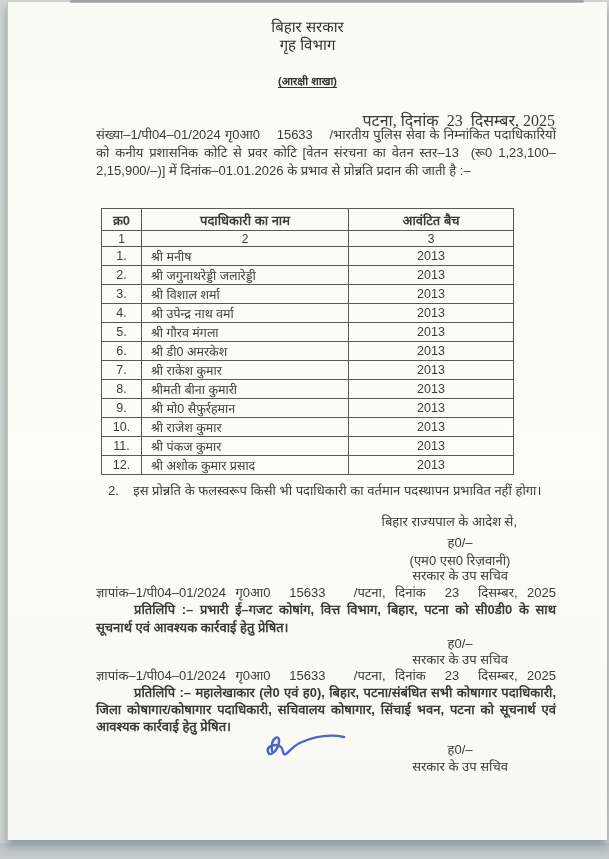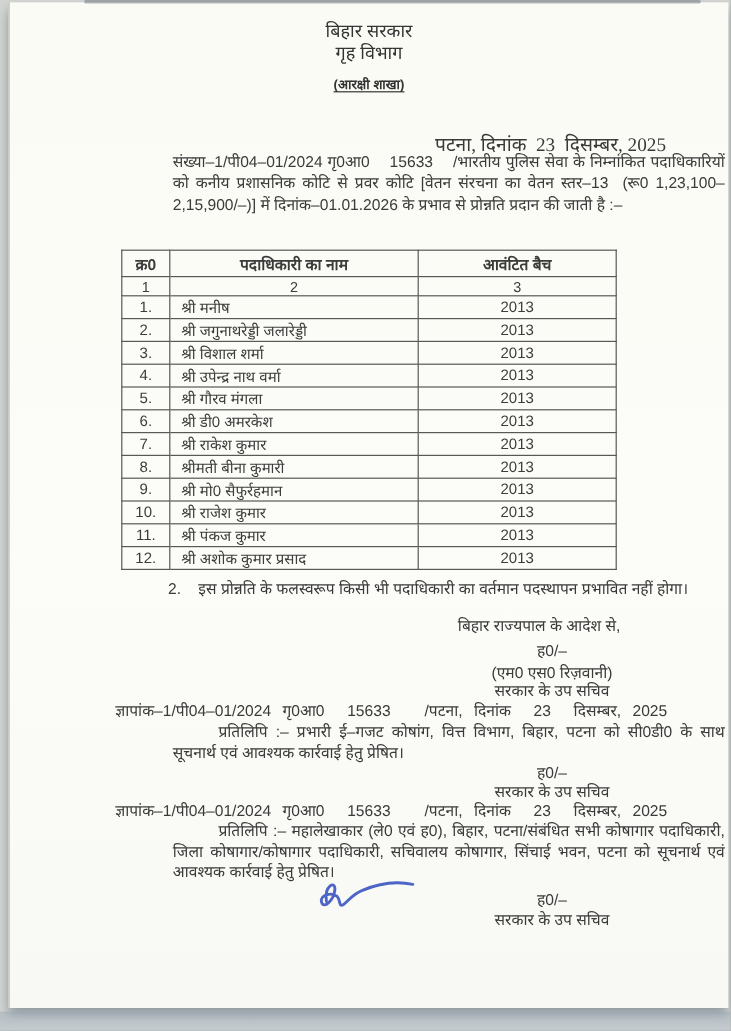--- a/index.html
+++ b/index.html
@@ -9,34 +9,34 @@
           background:rgba(100,105,112,.45);border-radius:2px;z-index:3;}
   .screen::after{content:'';position:absolute;left:0;right:0;bottom:0;height:16px;
           background:linear-gradient(180deg,rgba(140,155,172,.38),rgba(185,196,208,.55));z-index:2;}
   .page{position:absolute;left:7px;top:2px;width:599px;height:838px;
         background:linear-gradient(180deg,#fbfbf6 0%,#fcfcf8 55%,#f8f9f4 100%);
         border-left:1px solid #c3c5bd;
         box-shadow:0 6px 9px rgba(70,88,104,.5);}
   .txt{color:#3a3a3a;font-size:13px;line-height:18px;}
   .abs{position:absolute;}
   .right{text-align:right;}
-  .just{text-align:justify;margin-left:48px;}
+  .just{text-align:justify;}
   .just-last{text-align:justify;text-align-last:justify;}
 
   .doc-header{left:0;right:0;top:16px;text-align:center;color:#333;}
   .hdr-line1,.hdr-line2{font-size:15px;font-weight:normal;line-height:18px;}
-  .hdr-line3{font-size:11px;font-weight:bold;line-height:14px;margin-top:10px;
+  .hdr-line3{font-size:11px;font-weight:bold;line-height:14px;margin-top:20px;
              text-decoration:underline;text-underline-offset:2px;}
   .notif-title{display:inline-block;font-size:16px;font-weight:bold;margin-top:10px;
              letter-spacing:.5px;text-decoration:underline;text-underline-offset:3px;}
 
   .dateline{top:107px;right:52px;font-size:16px;color:#3a3a3a;font-family:Liberation Serif, serif;}
   .para1{left:88px;top:124px;width:460px;}
-  .para2{left:84px;top:480px;width:460px;}
-  .copy-para{text-indent:38px;line-height:17.5px;}
+  .para2{left:100px;top:480px;width:460px;}
+  .copy-para{text-indent:38px;line-height:17.5px;font-weight:bold;}
 
   table.officers{position:absolute;left:93px;top:206px;width:412px;
         border-collapse:collapse;table-layout:fixed;color:#3c3c3c;}
   table.officers th,table.officers td{border:1px solid #585858;padding:0 4px;overflow:hidden;white-space:nowrap;}
   table.officers th{height:21px;font-size:13px;font-weight:bold;text-align:center;}
   tr.colnum td{height:15px;font-size:12px;text-align:center;}
   tbody.rows td{height:18px;font-size:12.5px;}
   tbody.rows td.c0{text-align:center;}
   tbody.rows td.c1{text-align:left;padding-left:9px;}
   tbody.rows td.c2{text-align:center;}

